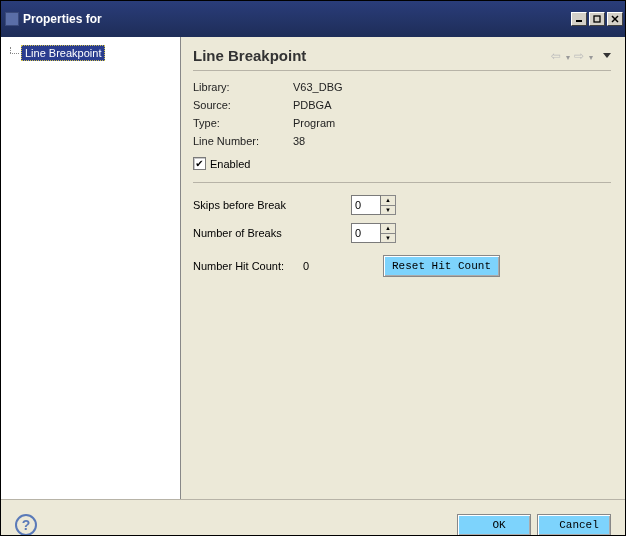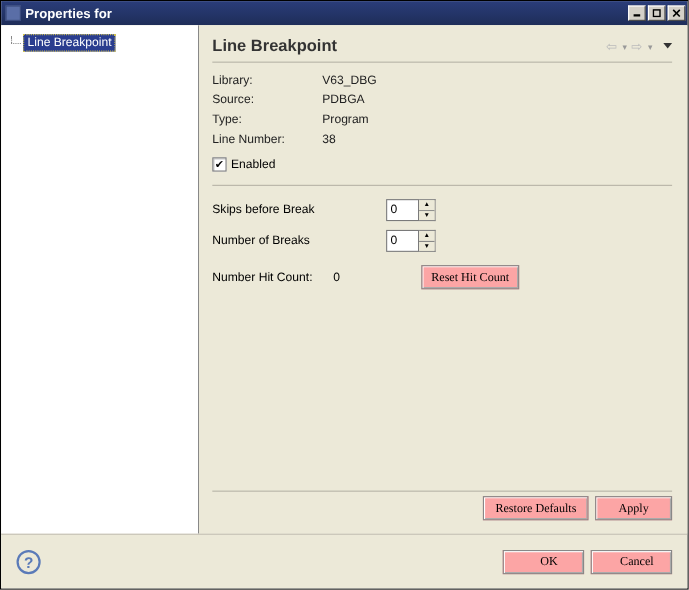--- a/index.html
+++ b/index.html
@@ -8,21 +8,21 @@
     padding: 0;
     font-family: Tahoma, Arial, sans-serif;
     font-size: 11px;
     background: #fff;
     width: 626px;
     height: 536px;
     overflow: hidden;
     border: 1px solid #000;
   }
   .titlebar {
-    height: 22px;
+    height: 36px;
     background: linear-gradient(#2a3d7a, #1e2d58);
     color: #fff;
     display: flex;
     align-items: center;
     padding: 0 2px 0 4px;
     font-weight: bold;
     font-size: 12px;
   }
   .titlebar .icon {
     width: 14px; height: 14px;
@@ -197,26 +197,26 @@
   }
   .spin-btn:last-child { border-bottom: none; }
   .hit-row {
     display: flex;
     align-items: center;
     margin-top: 4px;
   }
   .hit-row .label { width: 110px; font-size:11px;}
   .hit-row .value { width: 80px; font-size:11px;}
   .btn {
-    background: #fca5a5;
+    background: #7dd3fc;
     border: 1px solid #888;
     box-shadow: 1px 1px 0 #fff inset, -1px -1px 0 #aaa inset;
     padding: 2px 10px;
     font-size: 11px;
-    font-family: Liberation Serif, serif;
+    font-family: Liberation Mono, monospace;
     min-width: 70px;
     height: 22px;
     cursor: default;
   }
   .btn.small { min-width: 0; padding: 2px 8px; }
   .content-spacer { flex: 1; }
   .footer-buttons {
     display: flex;
     justify-content: flex-end;
     gap: 6px;
@@ -336,24 +336,20 @@
     </div>
 
     <div class="hit-row">
       <span class="label">Number Hit Count:</span>
       <span class="value">0</span>
       <button class="btn small">Reset Hit Count</button>
     </div>
 
     <div class="content-spacer"></div>
 
-    <div class="footer-buttons">
-      <button class="btn">Restore Defaults</button>
-      <button class="btn">Apply</button>
-    </div>
   </div>
 </div>
 
 <div class="bottom-bar">
   <div class="help-icon">?</div>
   <div class="spacer"></div>
   <button class="btn">OK</button>
   <button class="btn" style="margin-left:6px">Cancel</button>
 </div>
 

